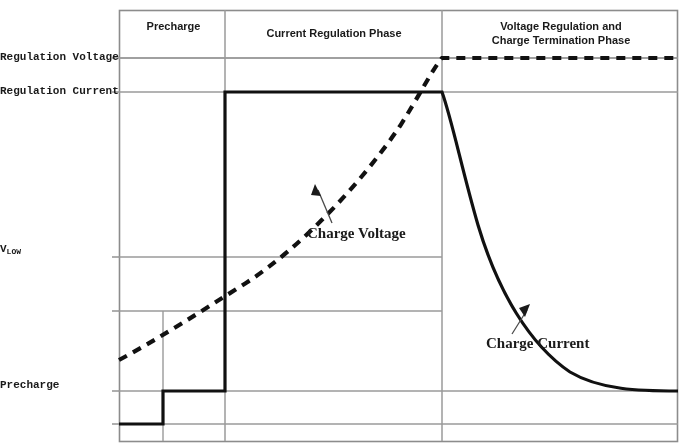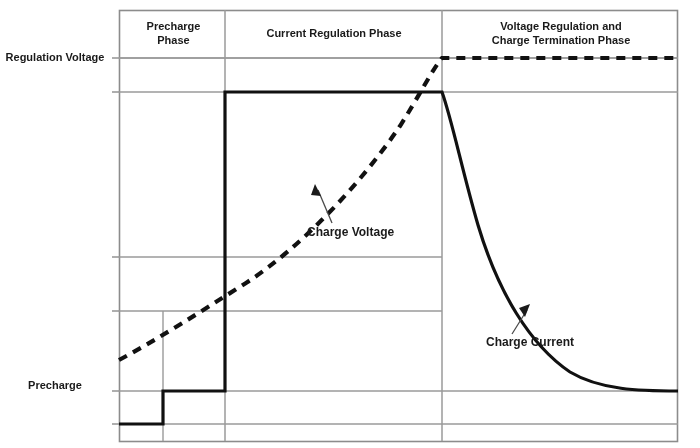--- a/index.html
+++ b/index.html
@@ -20,25 +20,25 @@
     background: #ffffff;
     padding-left: 40px;
   }
   #figure svg {
     position: absolute;
     top: 0;
     left: 0;
   }
   .axis-label {
     position: absolute;
-    font-family: Liberation Sans, sans-serif;
+    font-family: Liberation Mono, monospace;
     font-size: 11px;
     font-weight: bold;
     color: #1a1a1a;
-    text-align: center;
+    text-align: left;
     line-height: 13px;
     white-space: nowrap;
   }
   .axis-label sub {
     font-size: 8px;
     font-weight: bold;
     vertical-align: baseline;
     position: relative;
     bottom: -2px;
   }
@@ -46,22 +46,22 @@
     position: absolute;
     font-family: "Liberation Sans", sans-serif;
     font-size: 11px;
     font-weight: bold;
     color: #1a1a1a;
     text-align: center;
     line-height: 14px;
   }
   .curve-note {
     position: absolute;
-    font-family: Liberation Sans, sans-serif;
-    font-size: 12px;
+    font-family: Liberation Serif, serif;
+    font-size: 15px;
     font-weight: bold;
     color: #1a1a1a;
     white-space: nowrap;
   }
 </style>
 </head>
 <body>
 
 <div id="figure">
 
@@ -98,35 +98,38 @@
     <line x1="112" y1="58" x2="119" y2="58" stroke="#8c8c8c" stroke-width="1.4"></line>
     <line x1="112" y1="92" x2="119" y2="92" stroke="#8c8c8c" stroke-width="1.4"></line>
     <line x1="112" y1="257" x2="119" y2="257" stroke="#8c8c8c" stroke-width="1.4"></line>
     <line x1="112" y1="311" x2="119" y2="311" stroke="#8c8c8c" stroke-width="1.4"></line>
     <line x1="112" y1="391" x2="119" y2="391" stroke="#8c8c8c" stroke-width="1.4"></line>
     <line x1="112" y1="424" x2="119" y2="424" stroke="#8c8c8c" stroke-width="1.4"></line>
   </svg>
 
   <div class="phase-title" style="left:126px; top:19px; width:95px;">
     <div>Precharge</div>
-    <div>Phase</div>
   </div>
 
   <div class="phase-title" style="left:446px; top:19px; width:230px;">
     <div>Voltage Regulation and</div>
     <div>Charge Termination Phase</div>
   </div>
 
   <div class="phase-title" style="left:228px; top:26px; width:212px;">
     <div>Current Regulation Phase</div>
   </div>
 
   <div class="axis-label" style="left:0px; top:51px; width:110px;">Regulation Voltage</div>
 
+  <div class="axis-label" style="left:0px; top:85px; width:110px;">Regulation Current</div>
 
+  <div class="axis-label" style="left:0px; top:243px; width:110px;">
+    <span>V</span><sub>LOW</sub>
+  </div>
 
 
   <div class="axis-label" style="left:0px; top:379px; width:110px;">
     <div>Precharge</div>
   </div>
 
 
   <div class="curve-note" style="left:307px; top:225px;">Charge Voltage</div>
 
   <div class="curve-note" style="left:471px; top:335px;margin-left:15px;">Charge Current</div>

